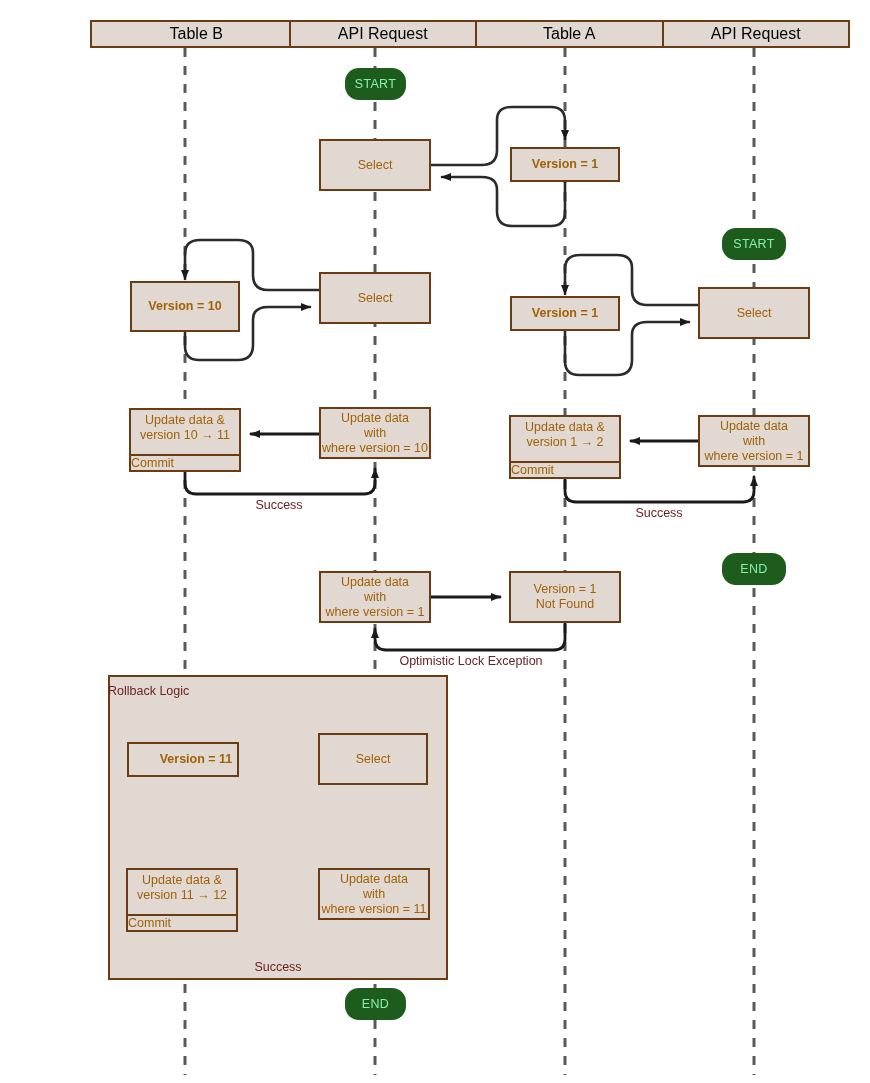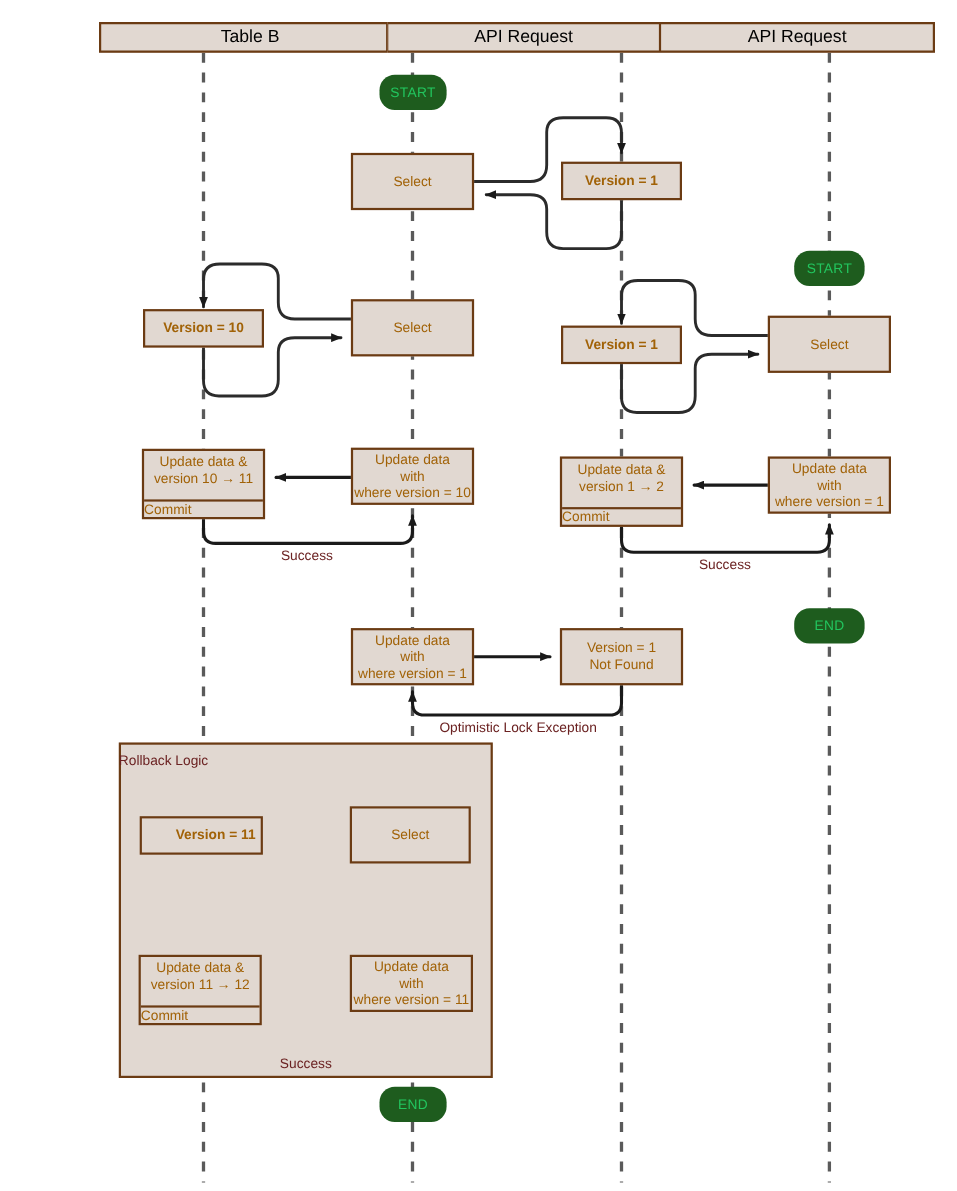--- a/index.html
+++ b/index.html
@@ -50,21 +50,21 @@
   .header-cell {
     background: #e1d8d1;
     border: 2px solid #6b3b13;
     border-right-width: 1px;
     border-left-width: 1px;
   }
   .header-cell.first { border-left-width: 2px; padding-left: 12px; }
   .header-cell.last  { border-right-width: 2px; }
   .pill {
     background: #1e5c1e;
-    color: #22c55e;
+    color: #86efac;
     border-radius: 14px;
     font-size: 12.5px;
     letter-spacing: 0.3px;
   }
   .group-frame {
     position: absolute;
     box-sizing: border-box;
     background: #e1d8d1;
     border: 2px solid #6b3b13;
   }
@@ -172,20 +172,23 @@
     </g>
   </svg>
 
   <div id="header-bar" style="position:absolute; left:90px; top:20px; width:760px; height:28px; display:flex;">
     <div class="header-cell first" style="flex:1; display:flex; align-items:center; justify-content:center;">
       <span>Table B</span>
     </div>
     <div class="header-cell" style="flex:1; display:flex; align-items:center; justify-content:center;">
       <span>API Request</span>
     </div>
+    <div class="header-cell" style="flex:1; display:flex; align-items:center; justify-content:center;">
+      <span>Table A</span>
+    </div>
     <div class="header-cell last" style="flex:1; display:flex; align-items:center; justify-content:center;">
       <span>API Request</span>
     </div>
   </div>
 
   <div class="group-frame" style="left:108px; top:675px; width:340px; height:305px;"></div>
   <div class="group-title" style="left:108px; top:684px; width:340px;">Rollback Logic</div>
 
   <div class="node pill" style="left:345px; top:68px; width:61px; height:32px;">START</div>
   <div class="node pill" style="left:722px; top:228px; width:64px; height:32px;">START</div>
@@ -193,21 +196,21 @@
   <div class="node pill" style="left:345px; top:988px; width:61px; height:32px;">END</div>
 
   <div class="node box" style="left:319px; top:139px; width:112px; height:52px;">
     <span>Select</span>
   </div>
 
   <div class="node box bold" style="left:510px; top:147px; width:110px; height:35px;">
     <span>Version = 1</span>
   </div>
 
-  <div class="node box bold" style="left:130px; top:281px; width:110px; height:35px;align-items:center;">
+  <div class="node box bold" style="left:130px; top:281px; width:110px; height:51px;align-items:center;">
     <span>Version = 10</span>
   </div>
 
   <div class="node box" style="left:319px; top:272px; width:112px; height:52px;">
     <span>Select</span>
   </div>
 
   <div class="node box bold" style="left:510px; top:296px; width:110px; height:35px;">
     <span>Version = 1</span>
   </div>

